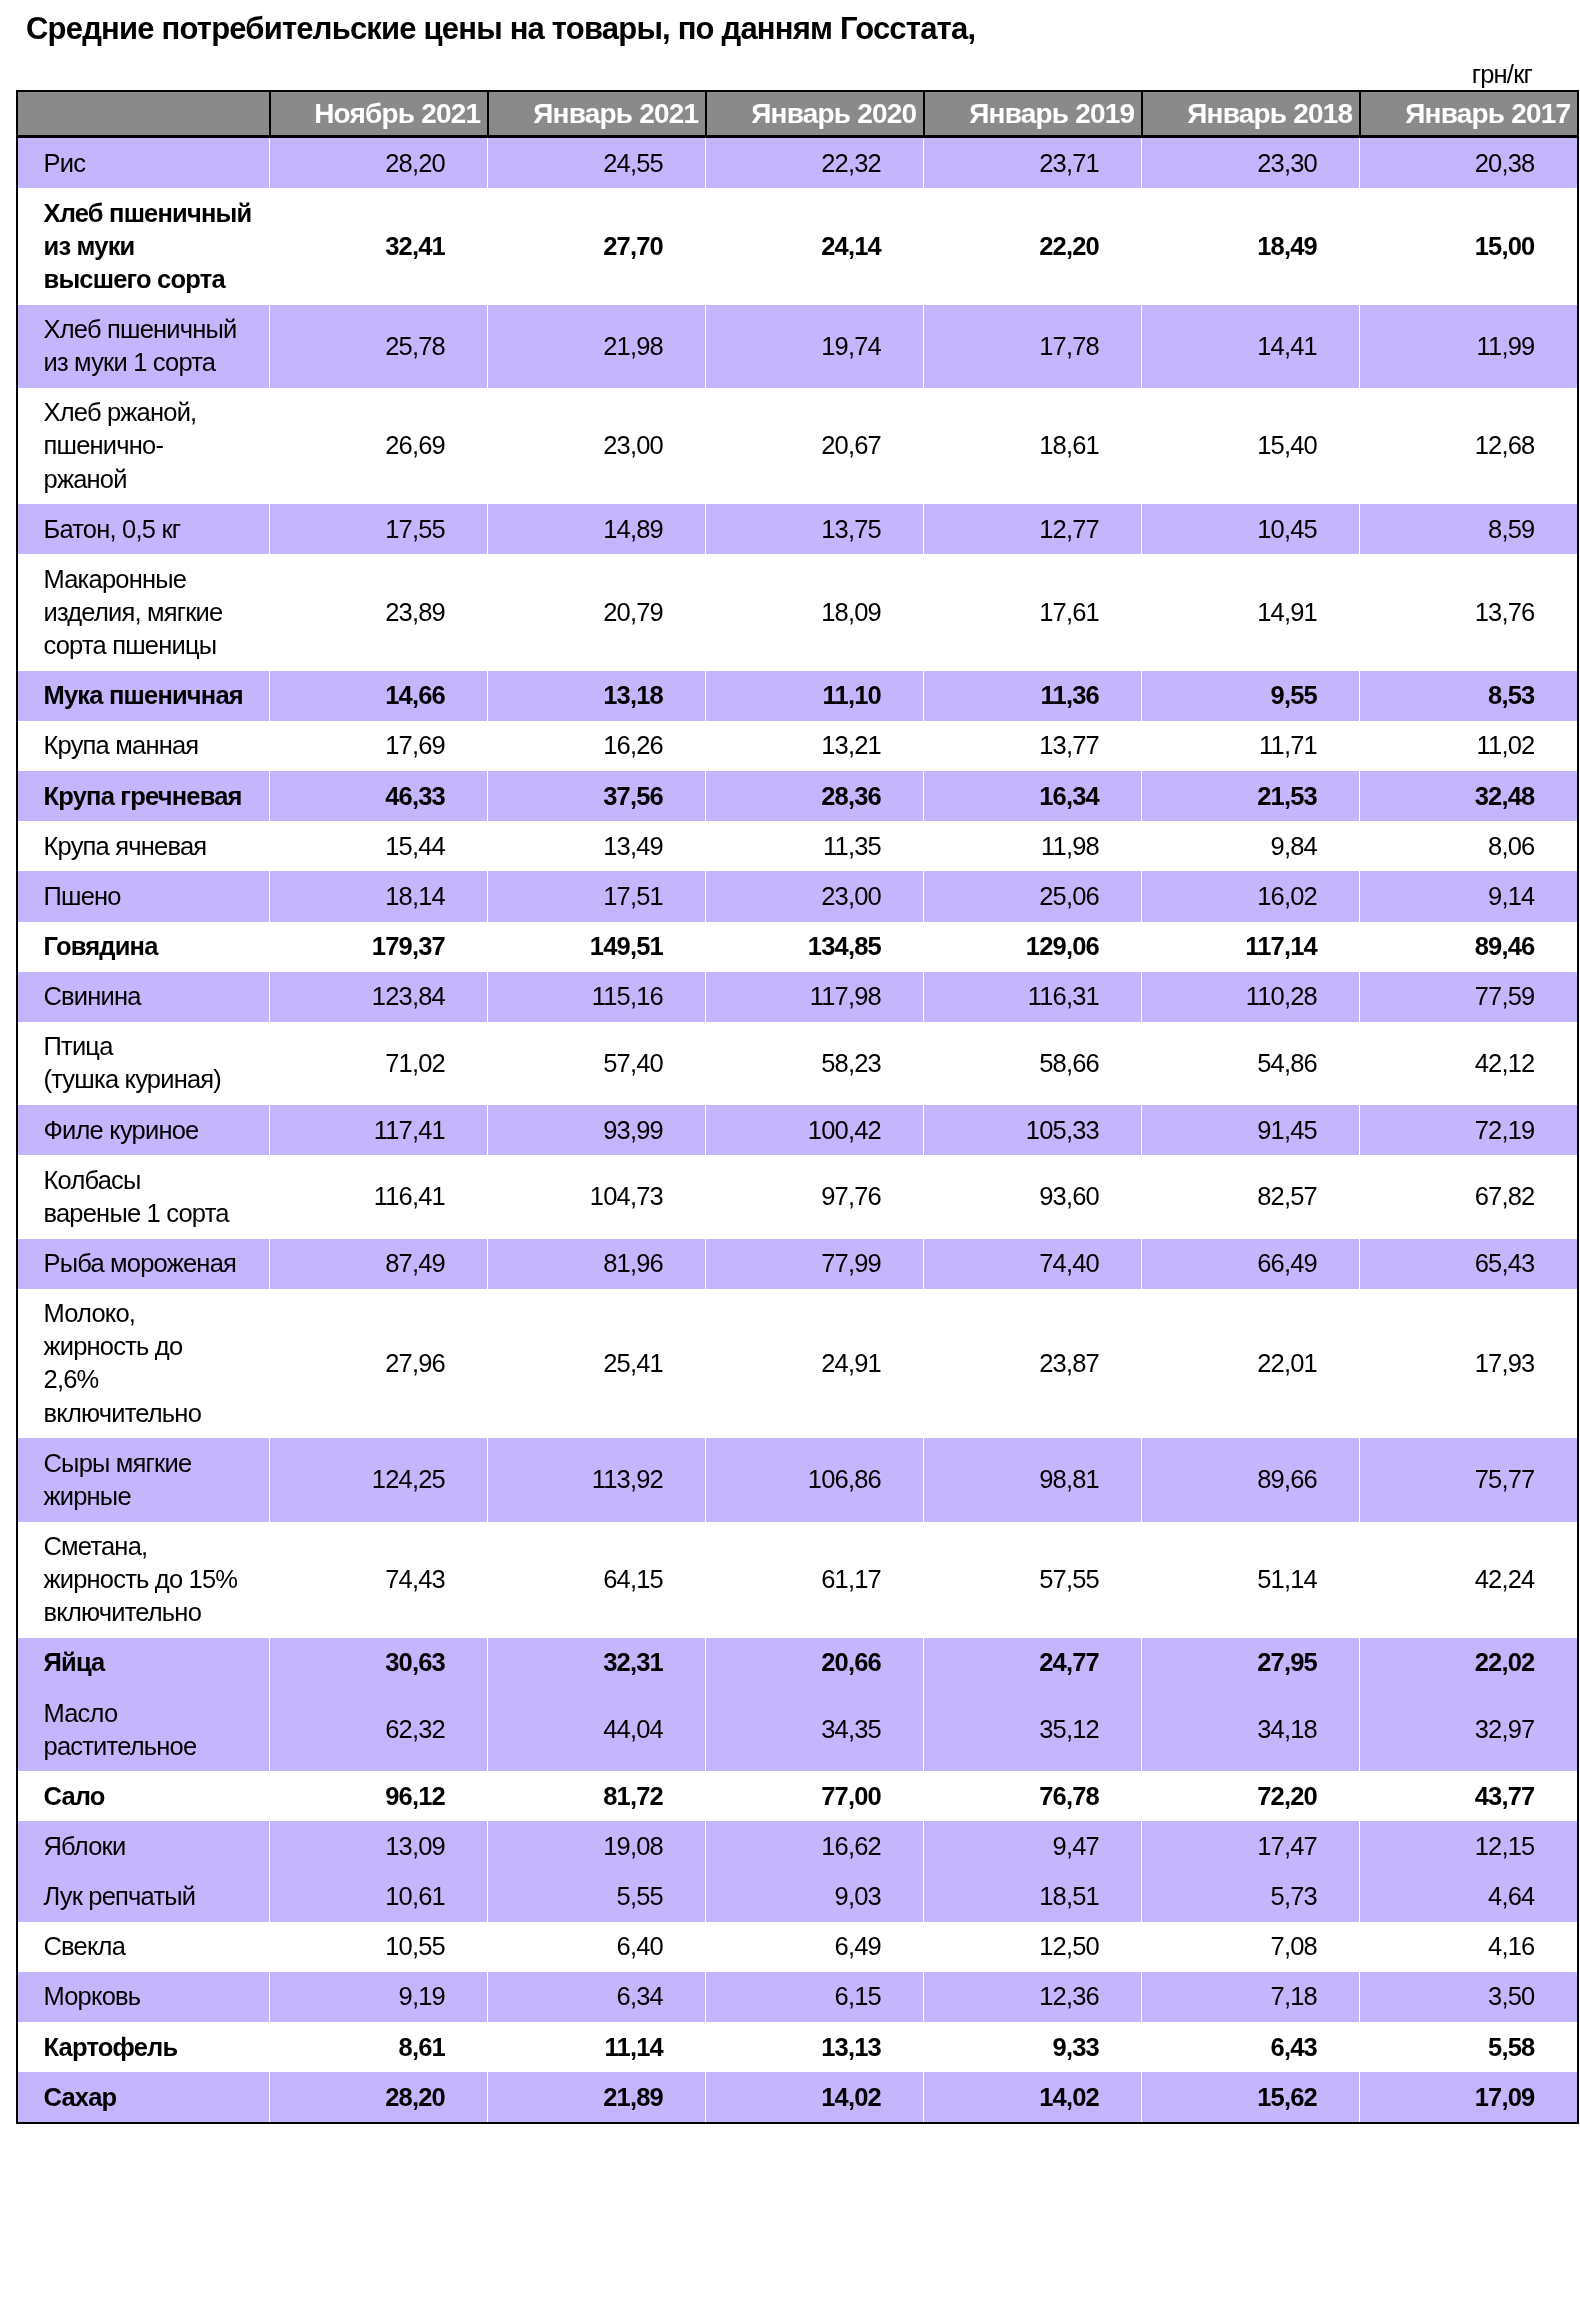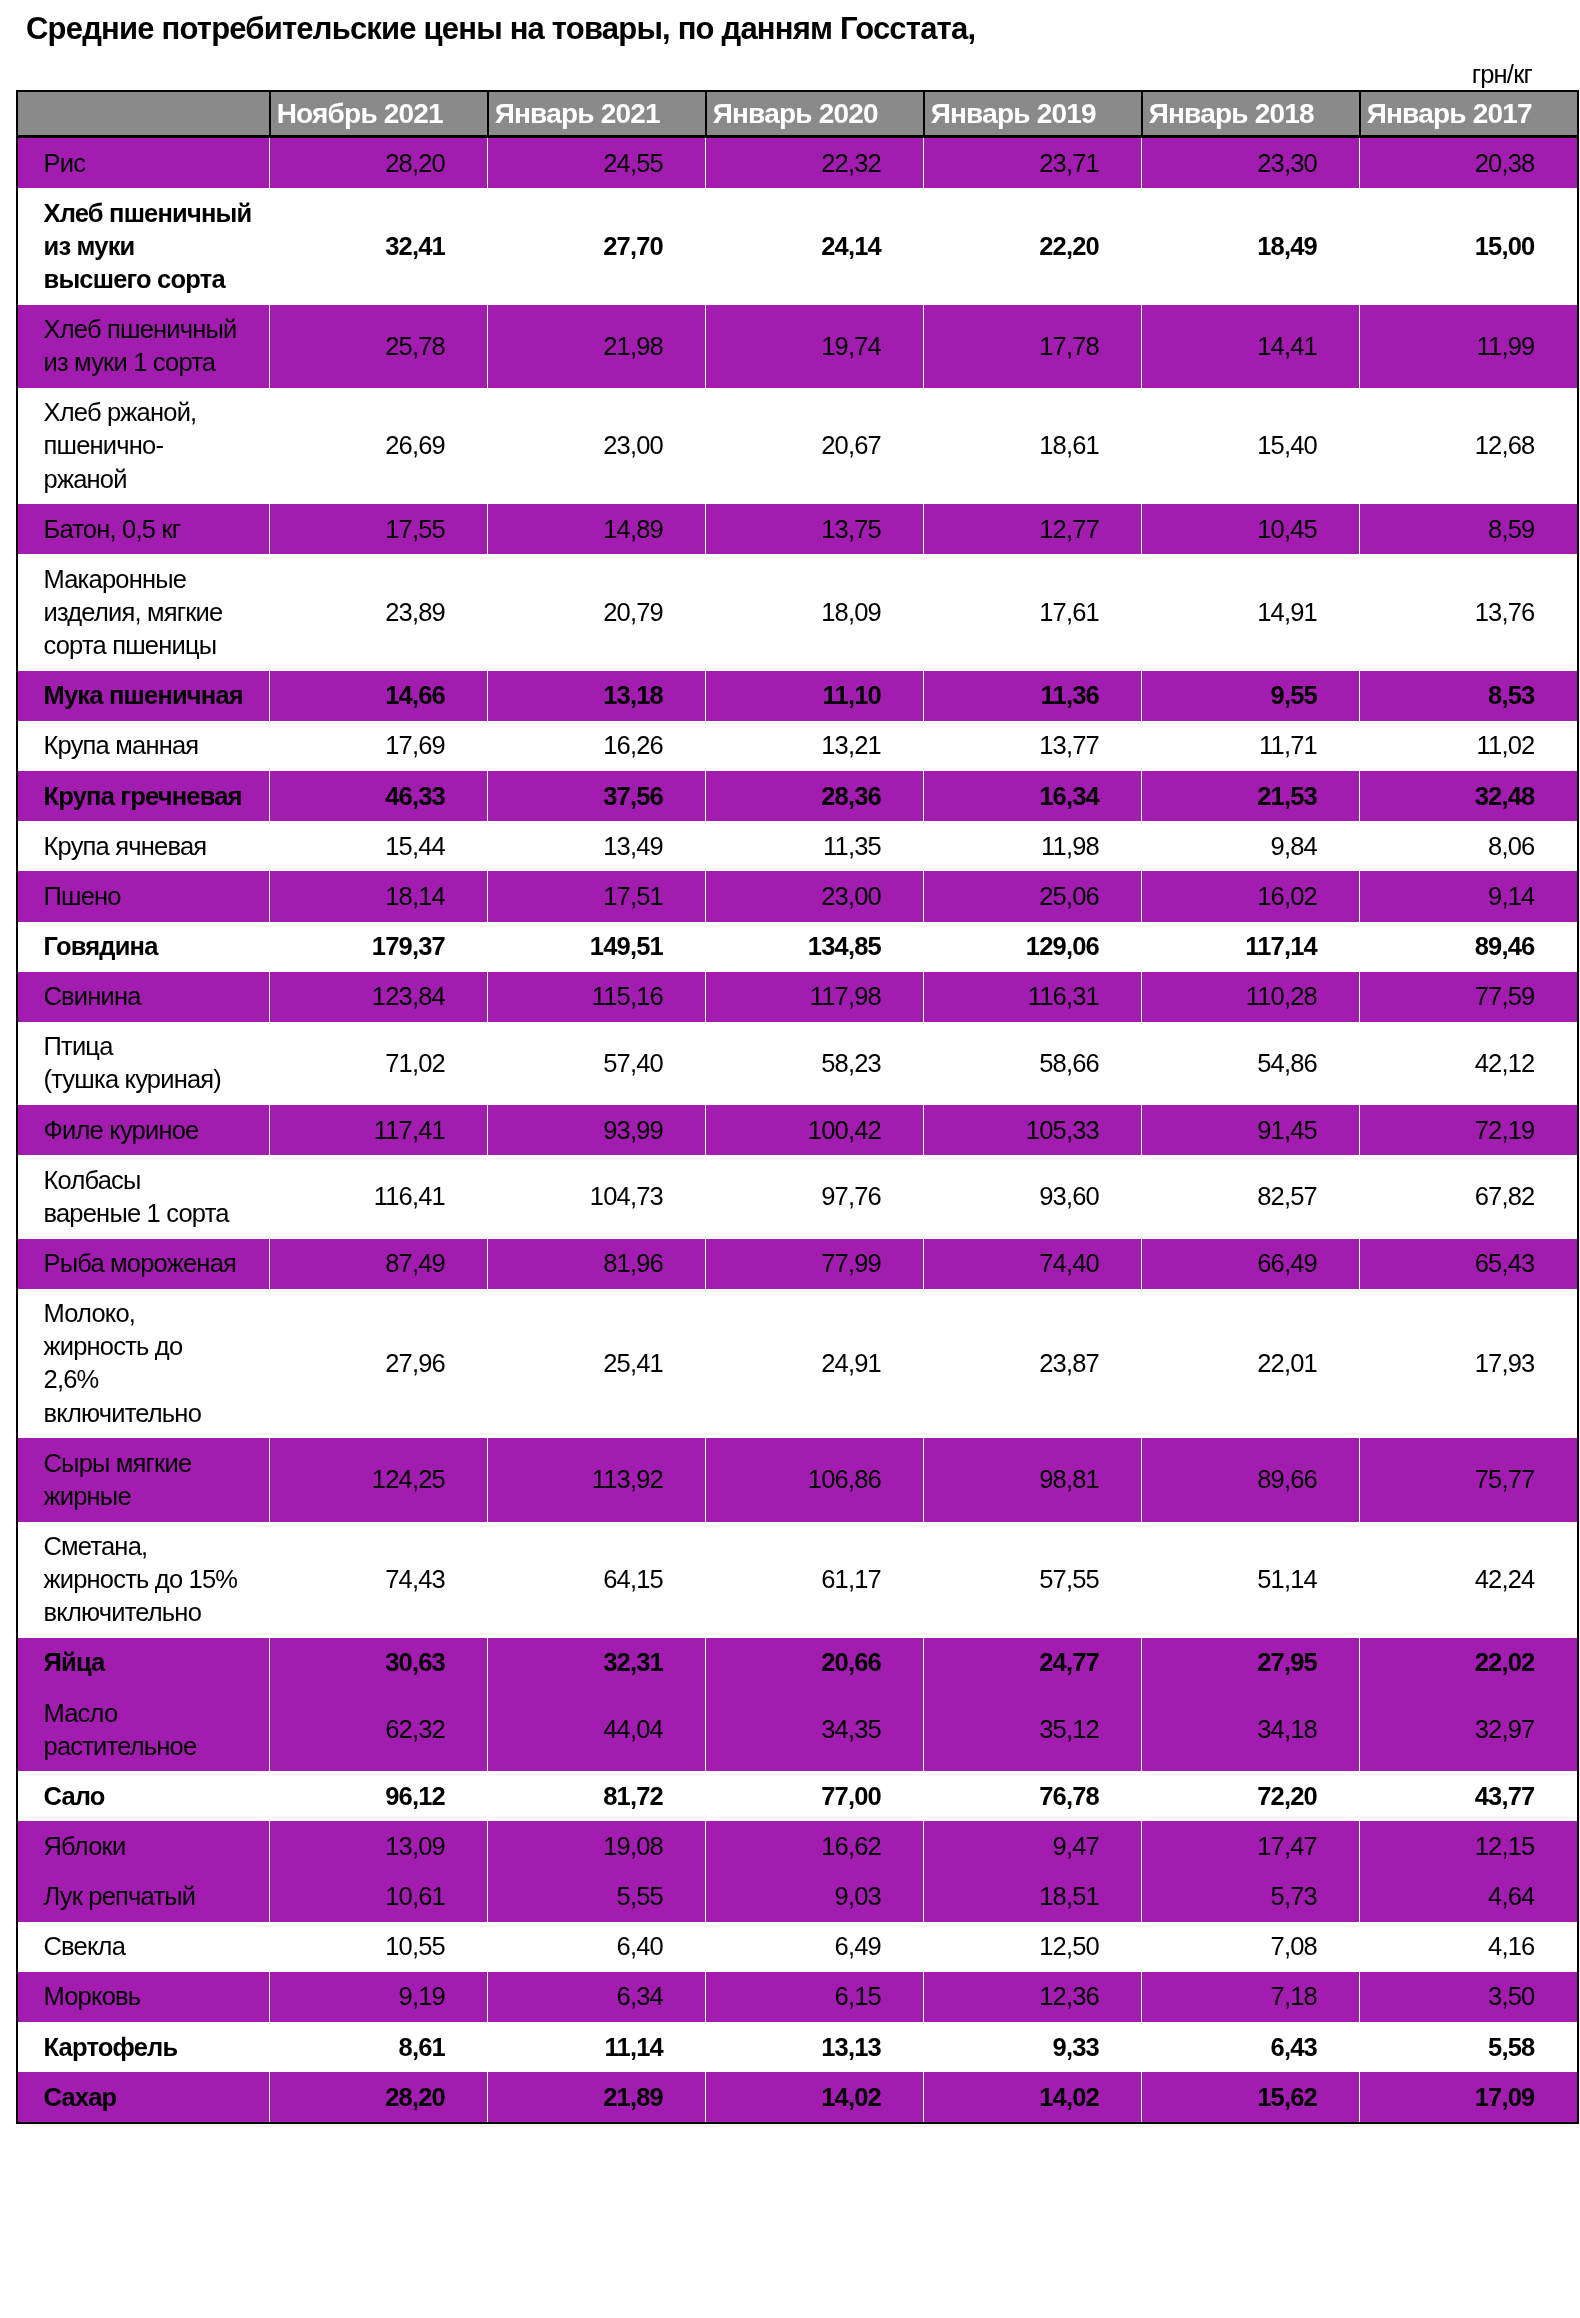--- a/index.html
+++ b/index.html
@@ -43,21 +43,21 @@
     border: 2.3px solid #000000;
   }
   .price-table col.c-name  { width: 253px; }
   .price-table col.c-val   { width: 218px; }
   .price-table thead th {
     background: #8a8a8a;
     color: #ffffff;
     font-weight: bold;
     font-size: 28px;
     letter-spacing: -0.8px;
-    text-align: left;
+    text-align: right;
     height: 40px;
     padding: 1.5px 6.2px;
     border-left: 2.3px solid #000000;
     border-bottom: 3.1px solid #000000;
     white-space: nowrap;
     overflow: hidden;
   }
   .price-table thead th:first-child { border-left: none; }
   .price-table tbody td {
     font-size: 25.5px;
@@ -67,21 +67,21 @@
     text-align: right;
     vertical-align: middle;
     border-left: 1.5px solid #ffffff;
   }
   .price-table tbody td.name-cell {
     text-align: left;
     padding: 8.5px 7.7px 8.5px 26px;
     border-left: none;
     white-space: pre-line;
   }
-  .price-table tbody tr.pink  { background: #a21caf; margin-left: 44px; }
+  .price-table tbody tr.pink  { background: #c4b5fd; margin-left: 44px; }
   .price-table tbody tr.white { background: #ffffff; }
   .price-table tbody tr.bold td { font-weight: bold; }
 </style>
 </head>
 <body>
 
 <div class="page">
   <div class="page-title">Средние потребительские цены на товары, по данням Госстата,</div>
 
   <div class="unit-label">грн/кг</div>

